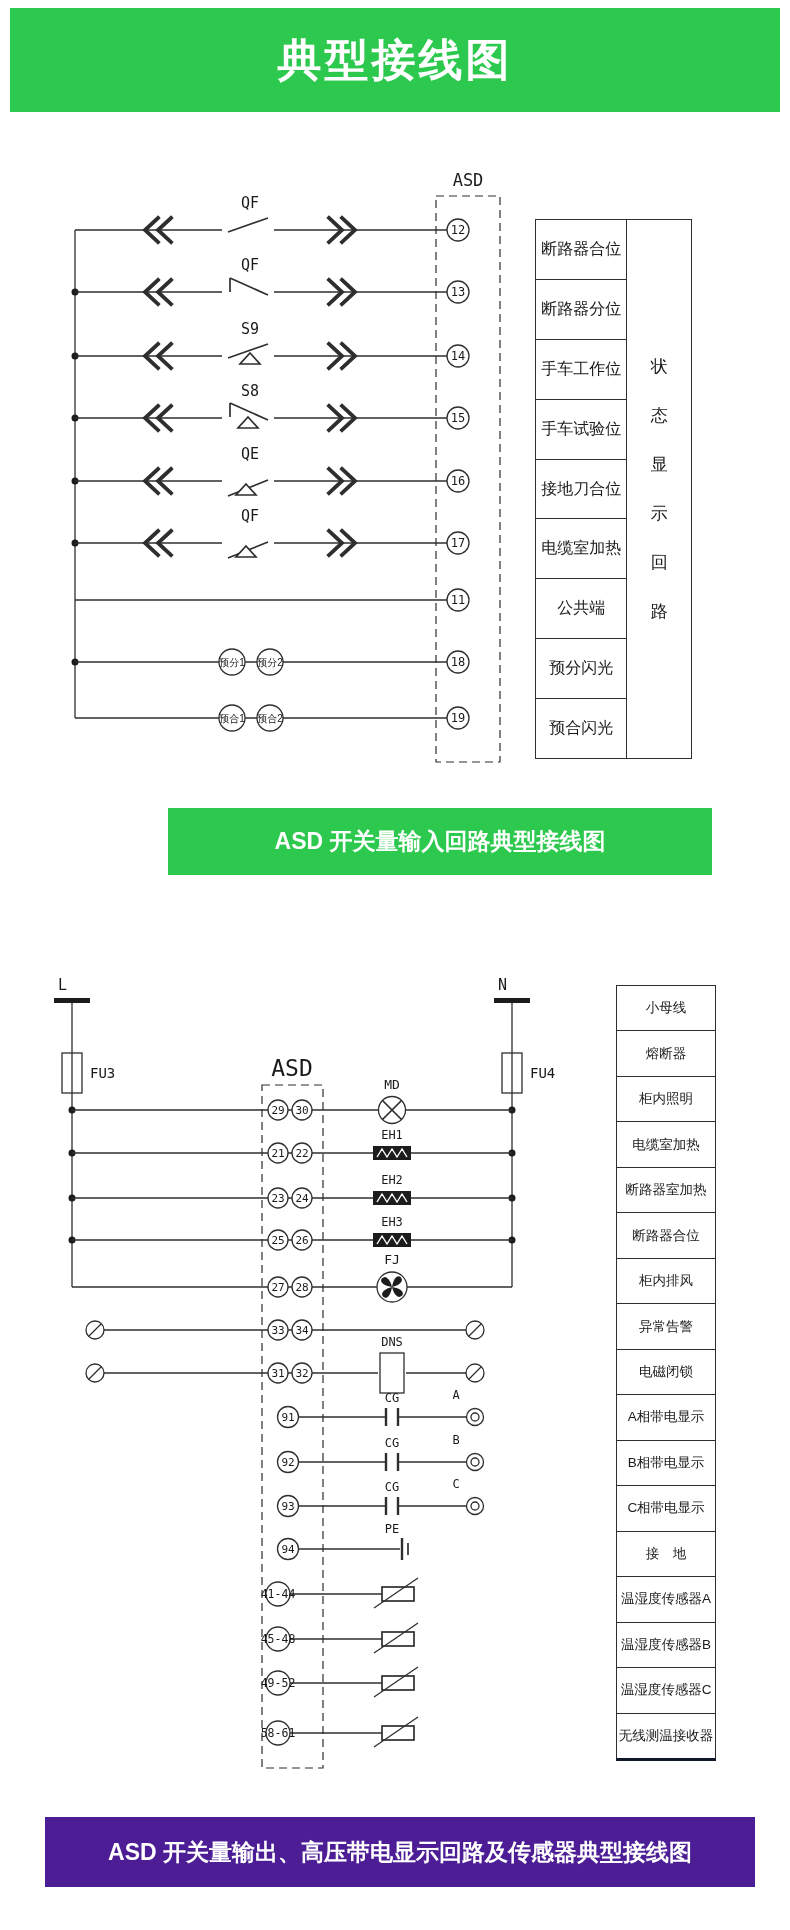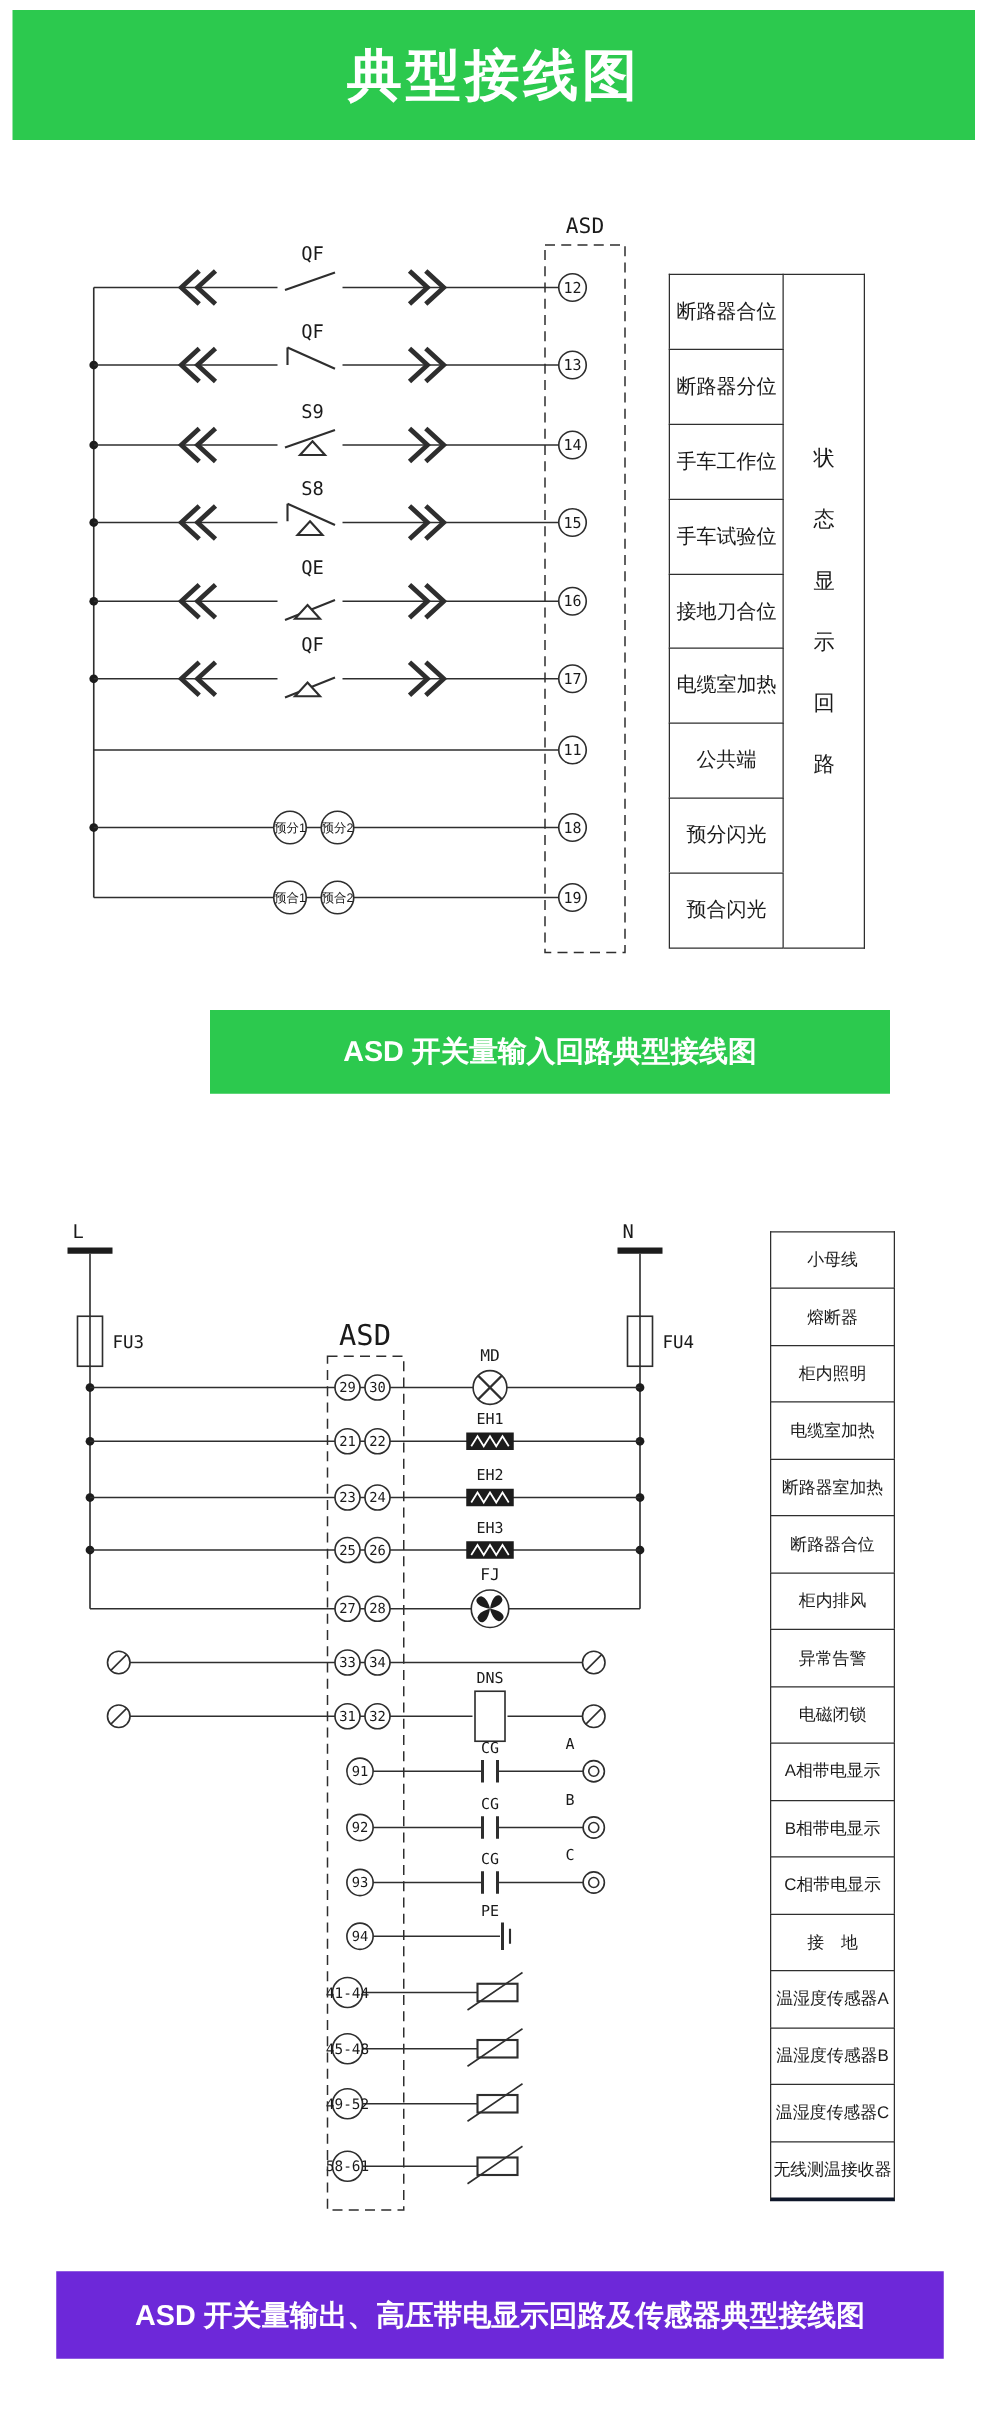--- a/index.html
+++ b/index.html
@@ -442,13 +442,13 @@
     <div class="cell">A相带电显示</div>
     <div class="cell">B相带电显示</div>
     <div class="cell">C相带电显示</div>
     <div class="cell">接　地</div>
     <div class="cell">温湿度传感器A</div>
     <div class="cell">温湿度传感器B</div>
     <div class="cell">温湿度传感器C</div>
     <div class="cell">无线测温接收器</div>
   </div>
 
-<div class="banner" id="caption2" style="background: #6d28d9;">ASD 开关量输出、高压带电显示回路及传感器典型接线图</div>
+<div class="banner" id="caption2" style="background: #4c1d95;">ASD 开关量输出、高压带电显示回路及传感器典型接线图</div>
 
 </body></html>

